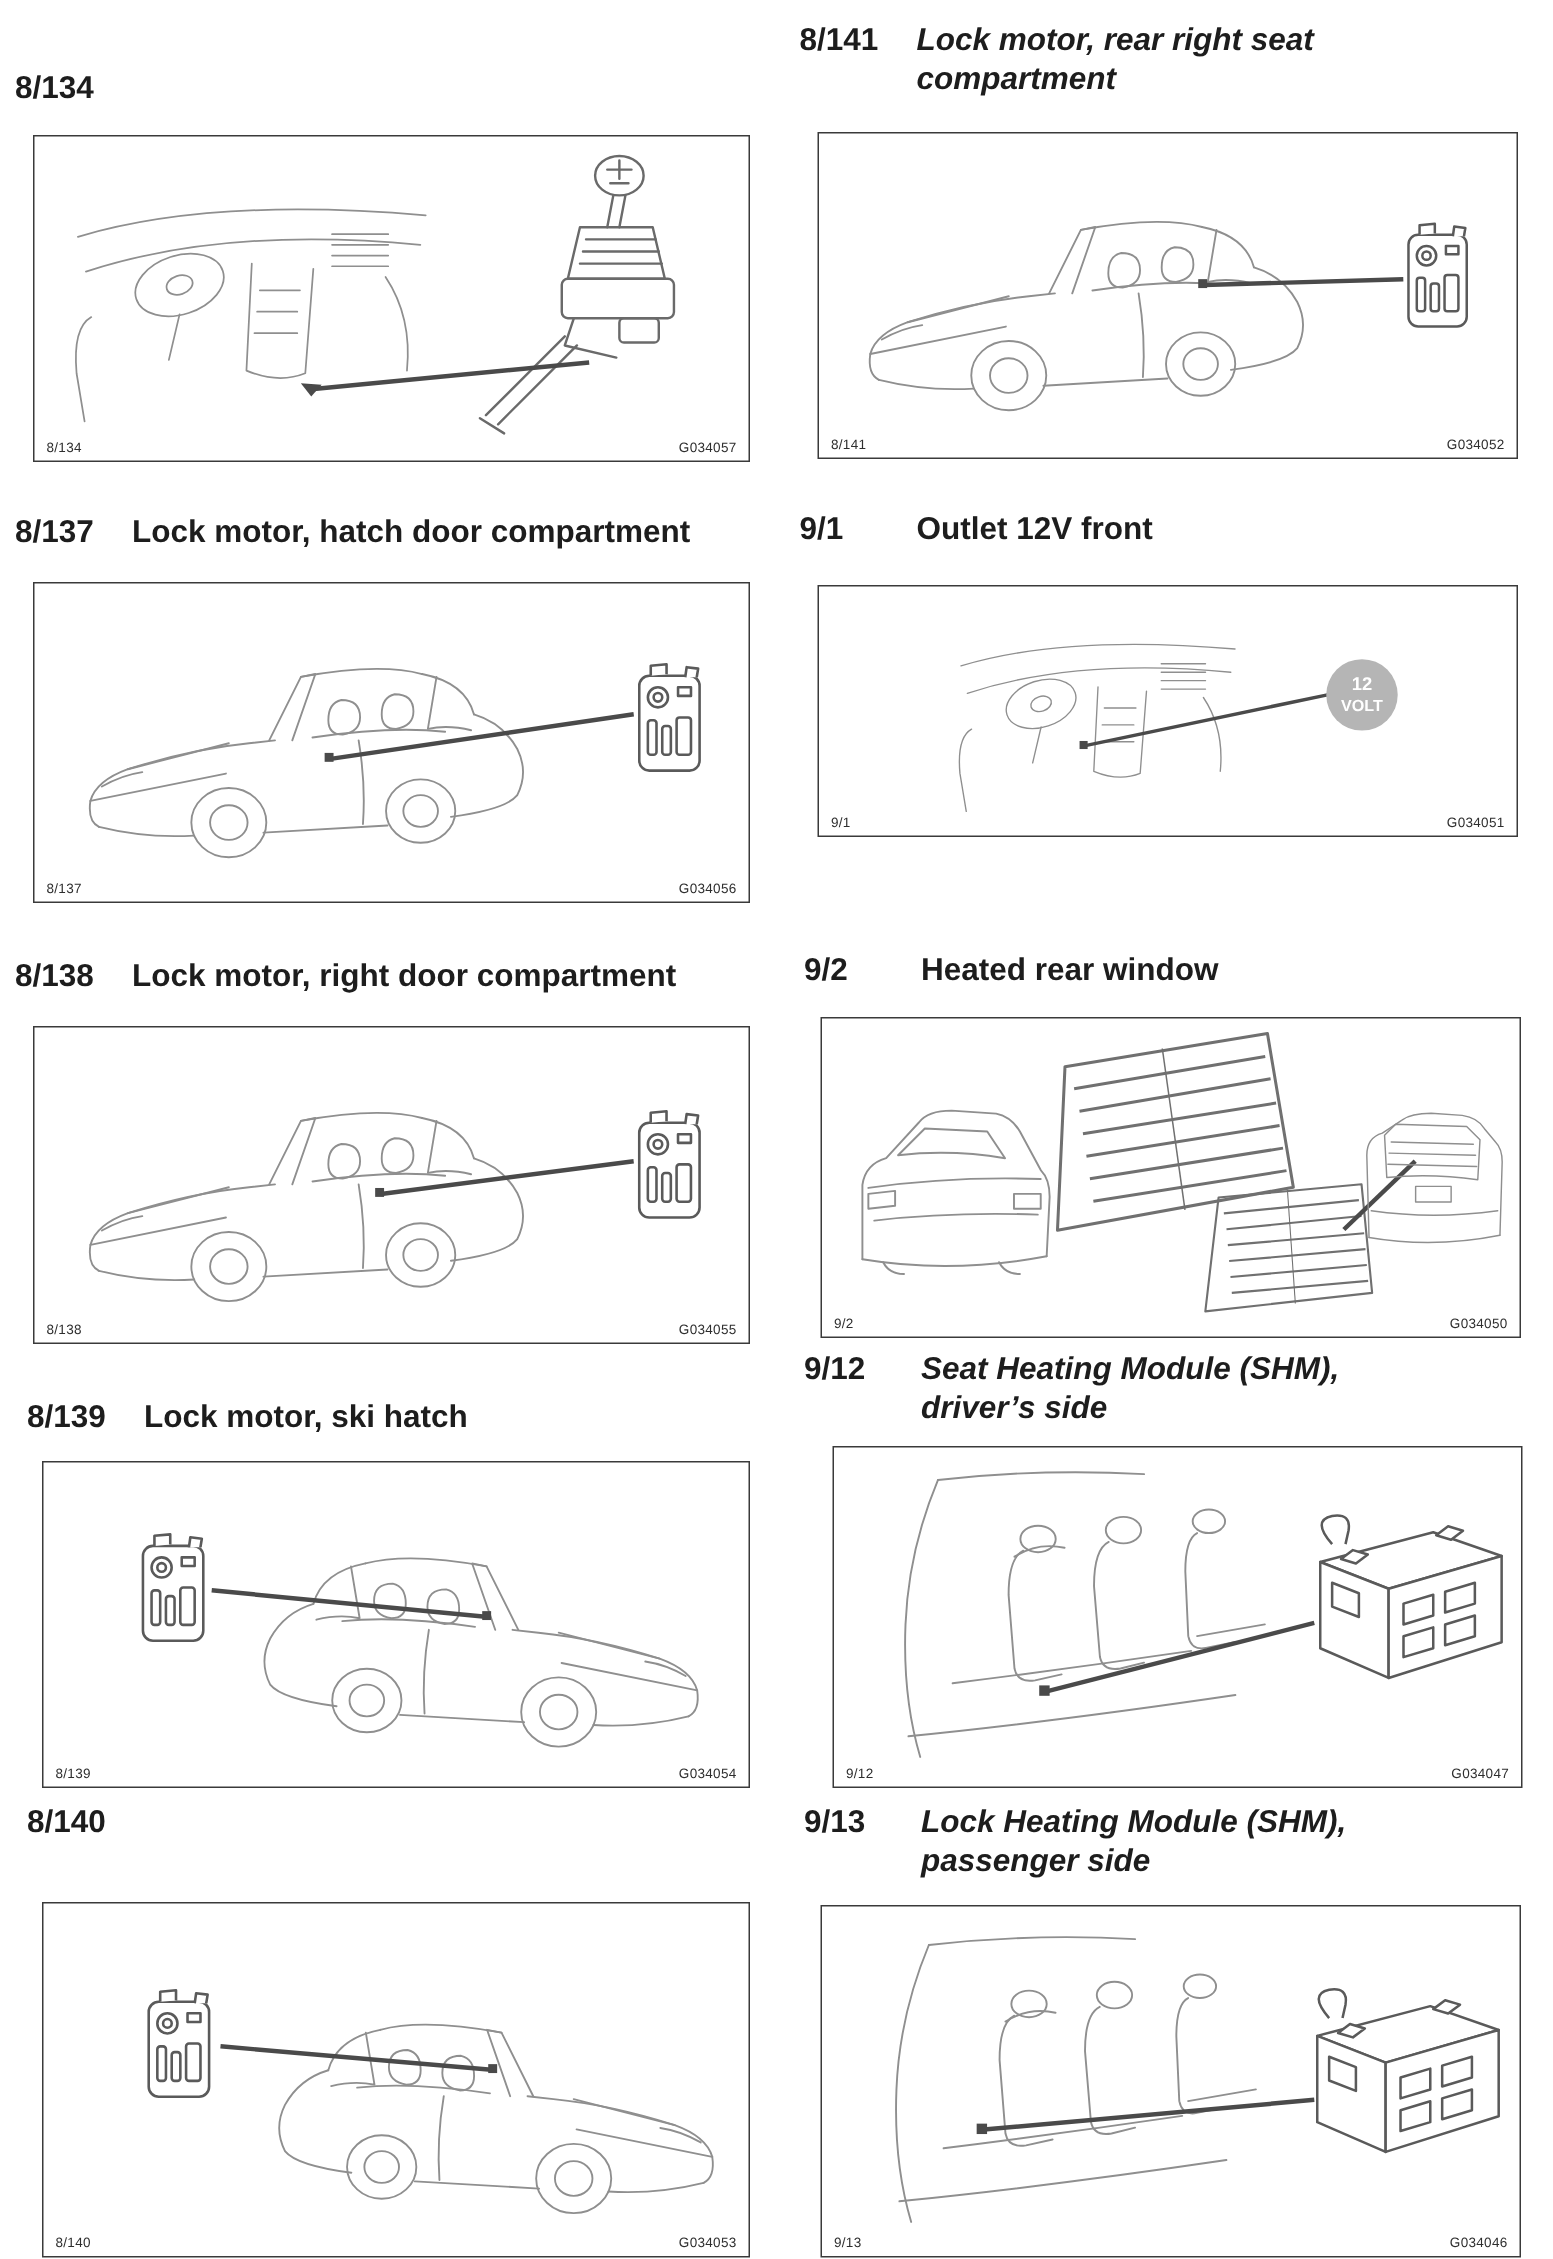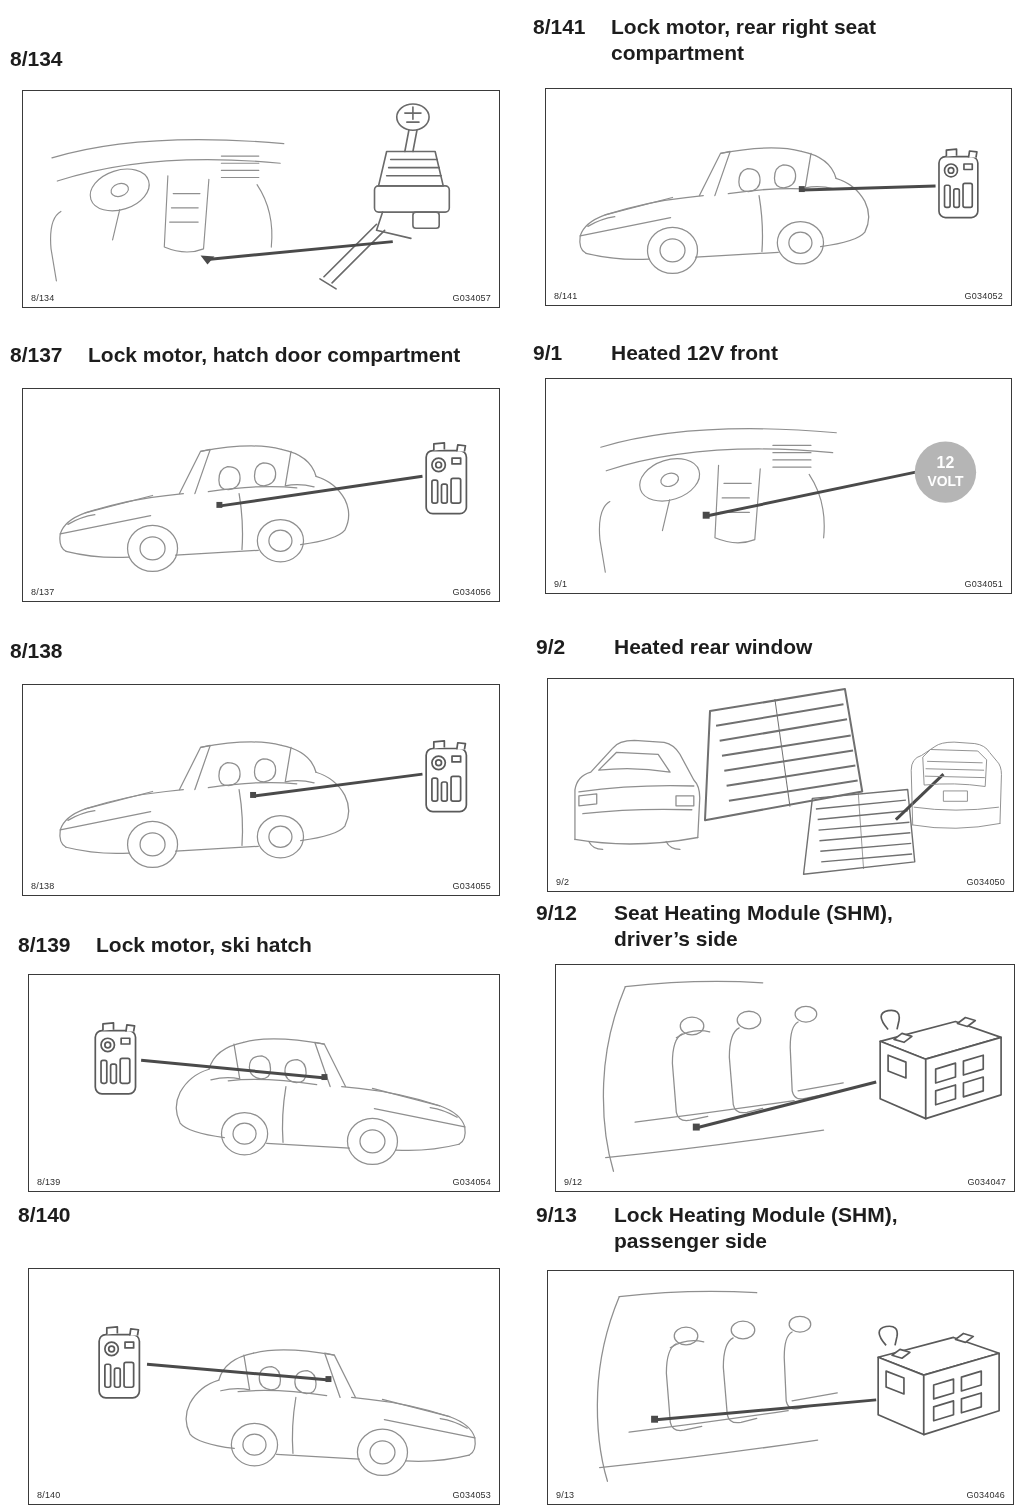--- a/index.html
+++ b/index.html
@@ -4,21 +4,21 @@
 <style>
   html,body{margin:0;padding:0;}
   body{
     width:1035px;height:1506px;position:relative;background:#ffffff;
     font-family:"Liberation Sans","DejaVu Sans",sans-serif;color:#1d1d1d;
     overflow:hidden;
   }
   .heading{position:absolute;display:flex;align-items:flex-start;}
   .heading .num{width:78px;flex:0 0 78px;font-weight:bold;font-size:21px;line-height:1.25;}
   .heading .title{font-weight:bold;font-size:21px;line-height:1.25;}
-  .heading.wrap2 .title{max-width:315px;}
+  .heading.wrap2 .title{max-width:315px;font-style:italic;}
   .figure-box{
     position:absolute;border:1.6px solid #3a3a3a;background:#fff;box-sizing:border-box;
   }
   .figure-box svg.fig{position:absolute;left:0;top:0;width:100%;height:100%;}
   .fig-label{position:absolute;left:8px;bottom:4px;font-size:9px;color:#2e2e2e;letter-spacing:.2px;}
   .fig-code{position:absolute;right:8px;bottom:4px;font-size:9px;color:#2e2e2e;letter-spacing:.2px;text-align:center;}
   .sketch{stroke:#8f8f8f;fill:none;stroke-width:1.3;stroke-linecap:round;stroke-linejoin:round;}
   .leader{stroke:#4a4a4a;stroke-width:3;fill:none;}
   .endpt{fill:#4a4a4a;stroke:none;}
   svg text{font-family:"Liberation Sans","DejaVu Sans",sans-serif;}
@@ -188,20 +188,21 @@
     <path class="leader" d="M198 118 L402 88"></path>
     <rect class="endpt" x="194" y="114" width="6" height="6"></rect>
     <use href="#lock-motor" x="398" y="50" width="58" height="88"></use>
   </svg>
   <span class="fig-label">8/137</span>
   <span class="fig-code">G034056</span>
 </div>
 
 <div class="heading" style="left:10px;top:638px;width:492px;">
   <span class="num">8/138</span>
+  <span class="title">Lock motor, right door compartment</span>
 </div>
 <div class="figure-box" style="left:22px;top:684px;width:478px;height:212px;">
   <svg class="fig" viewBox="0 0 478 212">
     <use href="#car-conv" x="15" y="18" width="330" height="180"></use>
     <path class="leader" d="M232 112 L402 90"></path>
     <rect class="endpt" x="228" y="108" width="6" height="6"></rect>
     <use href="#lock-motor" x="398" y="52" width="58" height="88"></use>
   </svg>
   <span class="fig-label">8/138</span>
   <span class="fig-code">G034055</span>
@@ -250,23 +251,23 @@
     <path class="leader" d="M258 102 L392 98"></path>
     <rect class="endpt" x="254" y="98" width="6" height="6"></rect>
     <use href="#lock-motor" x="388" y="56" width="56" height="86"></use>
   </svg>
   <span class="fig-label">8/141</span>
   <span class="fig-code">G034052</span>
 </div>
 
 <div class="heading" style="left:533px;top:340px;width:482px;">
   <span class="num">9/1</span>
-  <span class="title">Heated 12V front</span>
-</div>
-<div class="figure-box" style="left:545px;top:378px;width:467px;height:216px;">
+  <span class="title">Outlet 12V front</span>
+</div>
+<div class="figure-box" style="left:545px;top:390px;width:467px;height:168px;">
   <svg class="fig" viewBox="0 0 467 216">
     <use href="#dash" x="28" y="14" width="290" height="192"></use>
     <path class="leader" d="M162 138 L372 94"></path>
     <rect class="endpt" x="157" y="134" width="7" height="7"></rect>
     <g>
       <circle cx="402" cy="94" r="31" fill="#b5b5b5"></circle>
       <text x="402" y="90" text-anchor="middle" font-size="16" font-weight="bold" fill="#ffffff">12</text>
       <text x="402" y="108" text-anchor="middle" font-size="14" font-weight="bold" fill="#ffffff">VOLT</text>
     </g>
   </svg>

